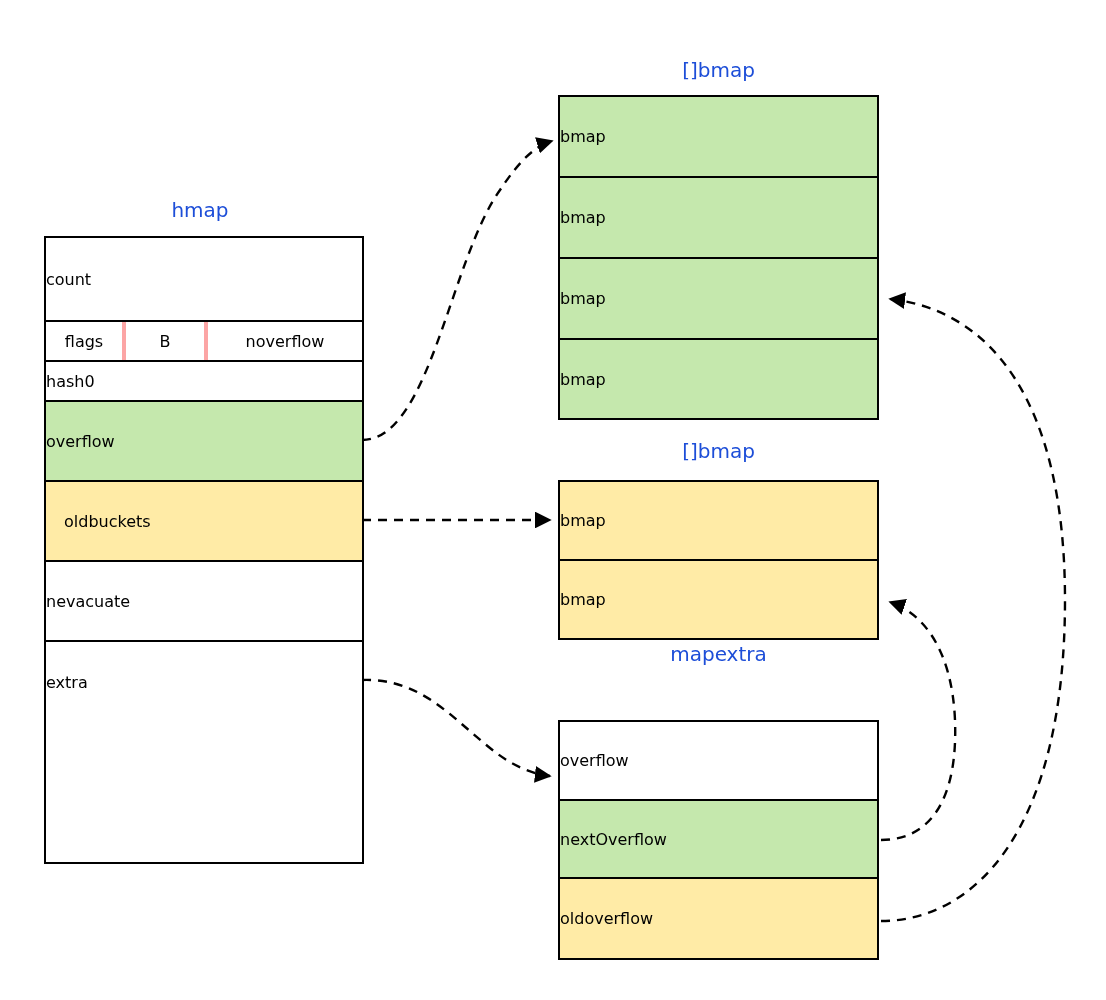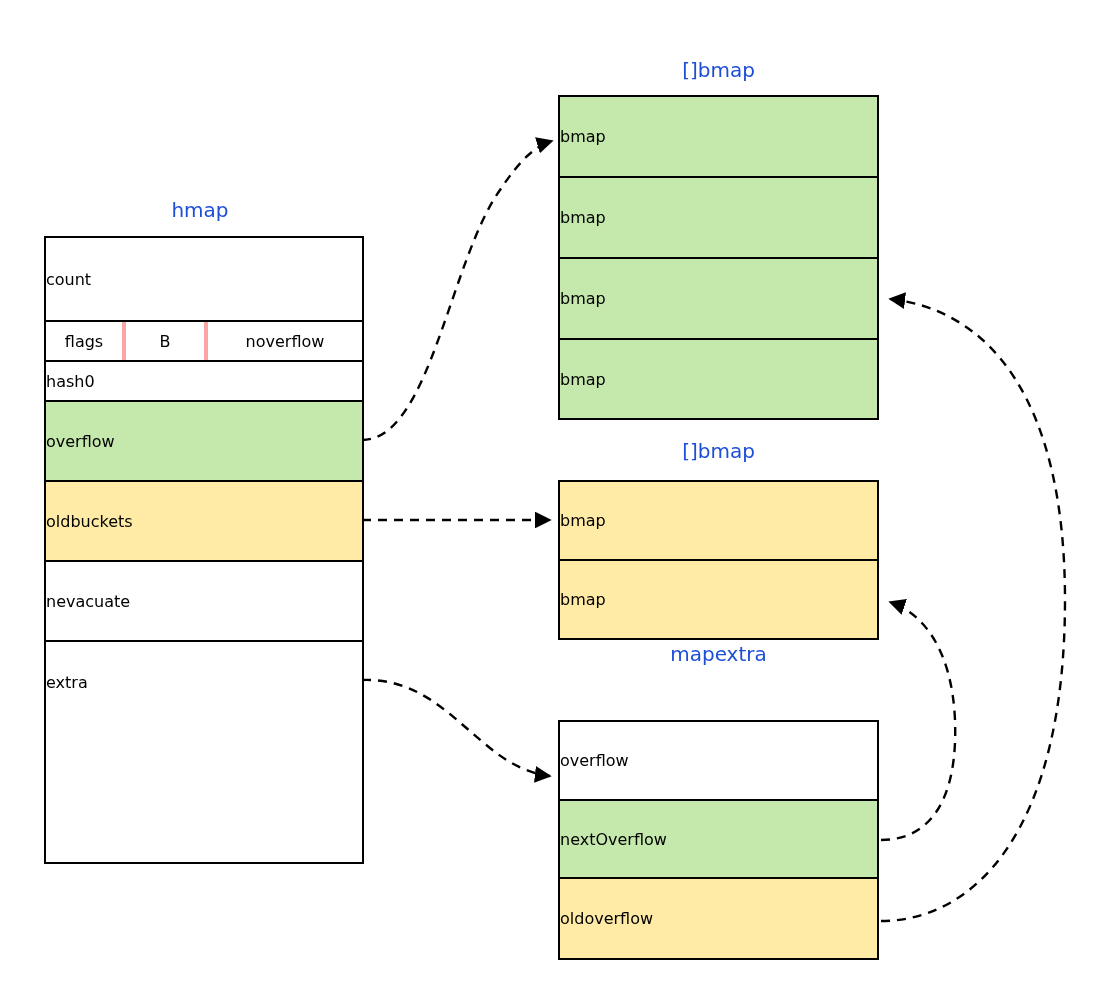--- a/index.html
+++ b/index.html
@@ -100,21 +100,21 @@
       <div class="cell" style="width:154px;">
         <span>noverflow</span>
       </div>
     </div>
     <div class="row white" style="height:40px;">
       <span>hash0</span>
     </div>
     <div class="row green" style="height:80px;">
       <span>overflow</span>
     </div>
-    <div class="row yellow" style="height:80px;">
+    <div class="row yellow" style="height:80px;padding-left:18px;">
       <span>oldbuckets</span>
     </div>
     <div class="row white" style="height:80px;">
       <span>nevacuate</span>
     </div>
     <div class="row white" style="height:80px;">
       <span>extra</span>
     </div>
   </div>
 

